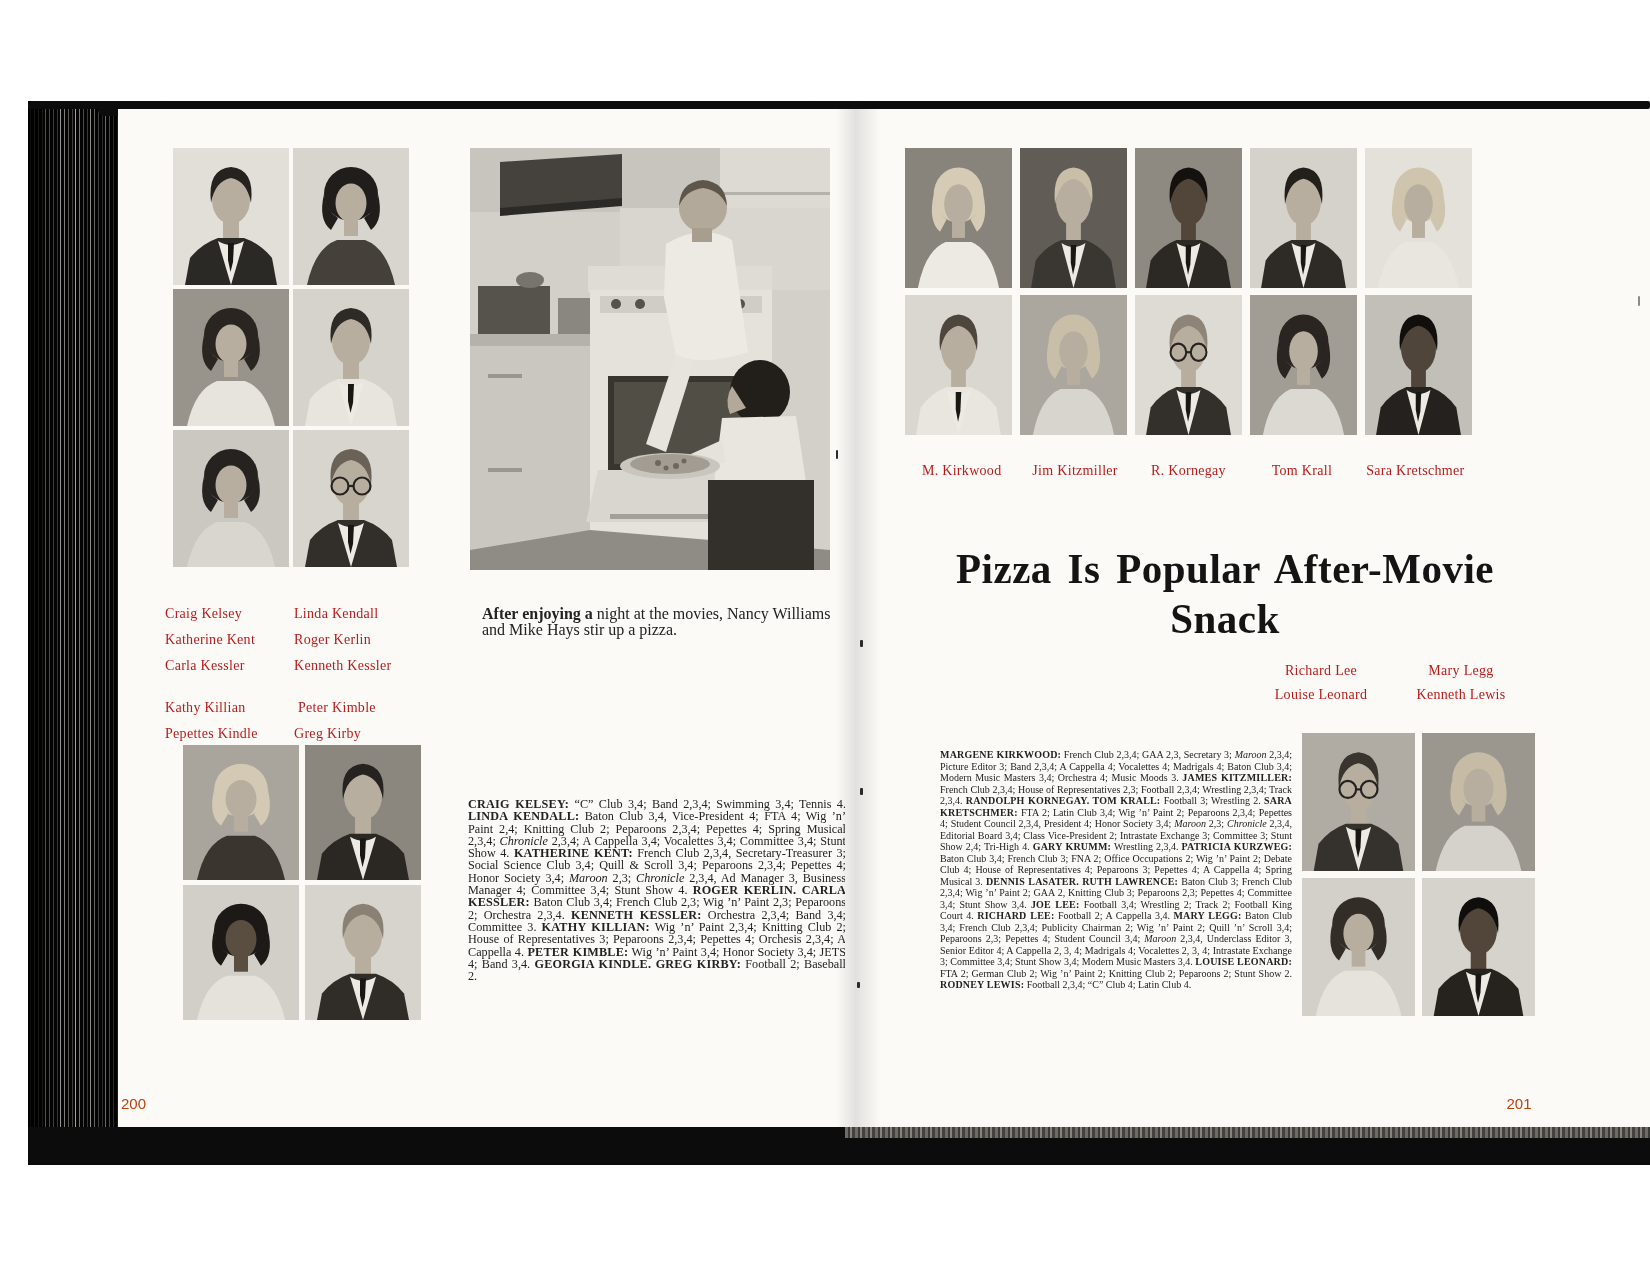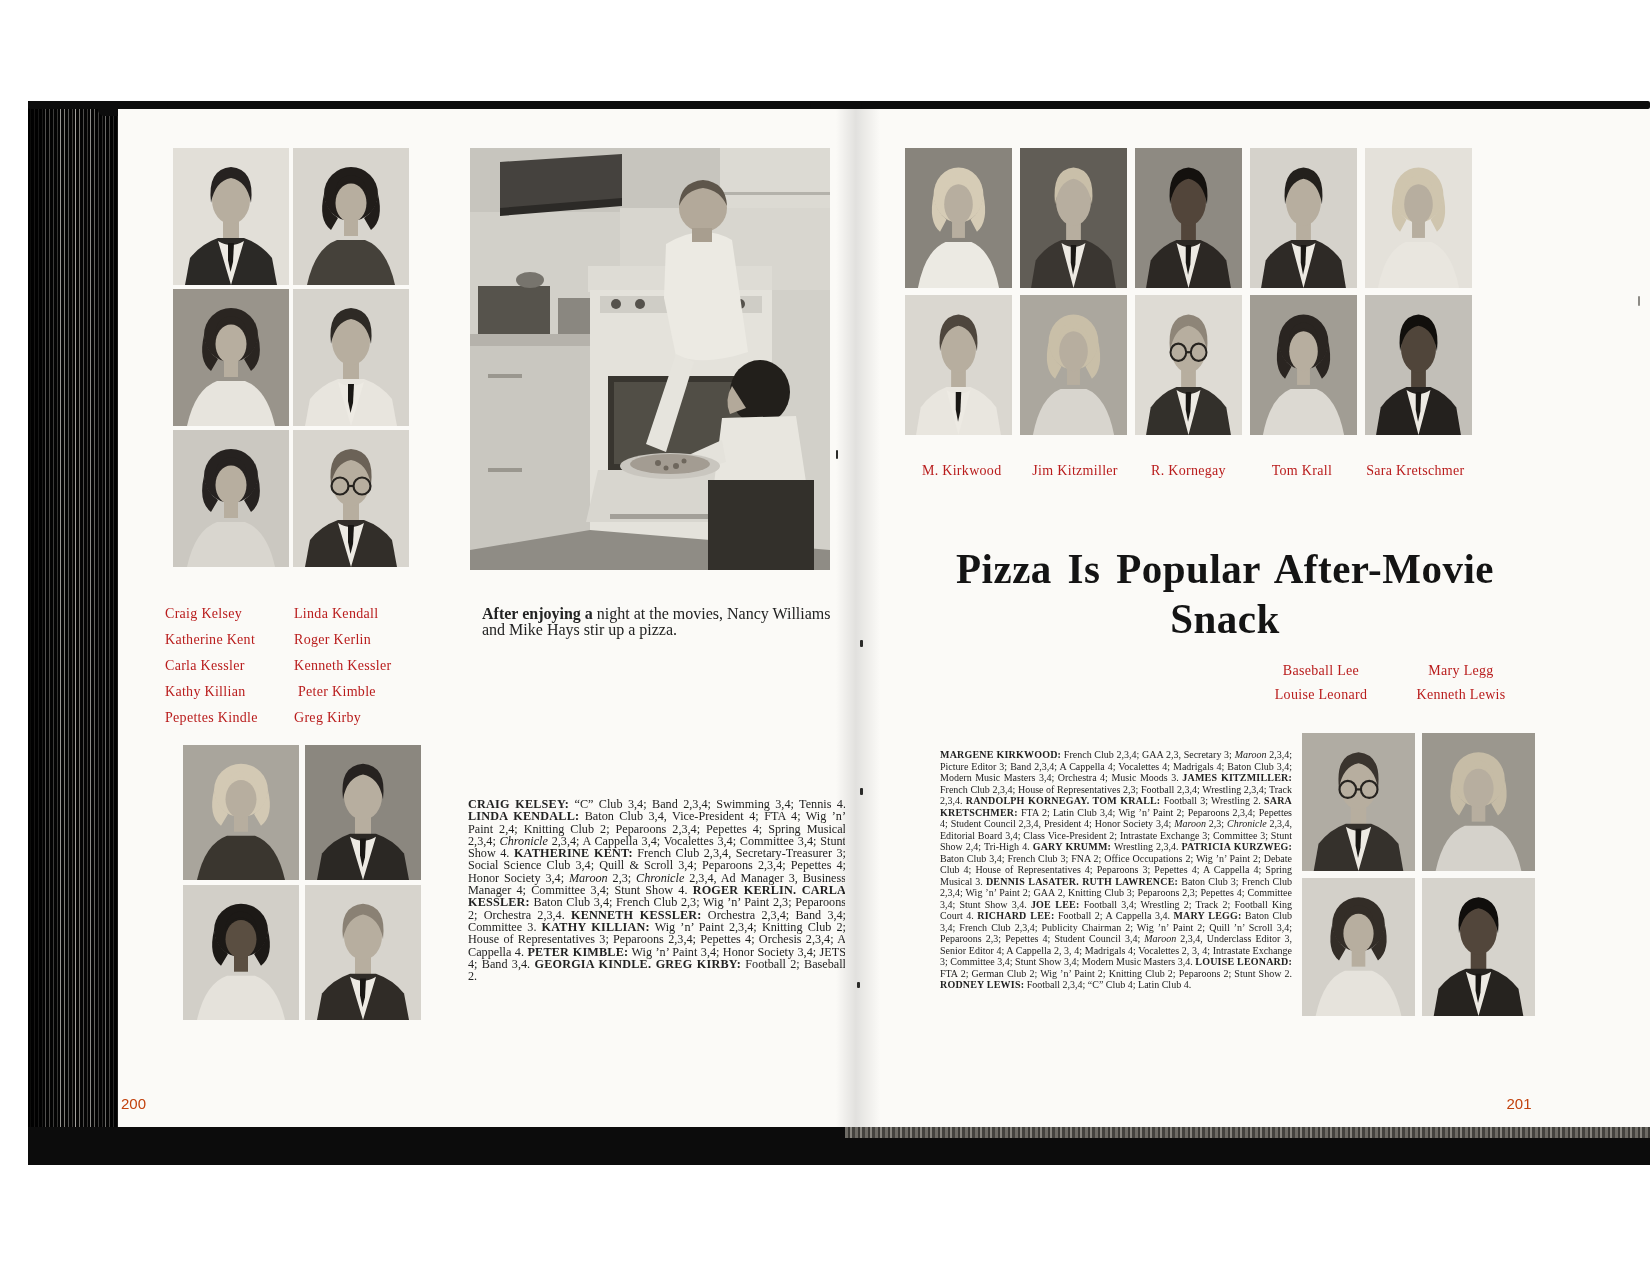--- a/index.html
+++ b/index.html
@@ -29,21 +29,21 @@
   #leftBottomGrid{left:65px;top:636px;grid-template-columns:116px 116px;grid-auto-rows:135px;gap:5px 6px;}
   #rightTopGrid{left:60px;top:39px;grid-template-columns:repeat(5,107px);grid-auto-rows:140px;gap:7px 8px;}
   #rightSideGrid{left:457px;top:624px;grid-template-columns:113px 113px;grid-auto-rows:138px;gap:7px;}
   .portrait{overflow:hidden;background:#cfcdc6;}
   .portrait svg{display:block;width:100%;height:100%;}
 
   
   .namebold{font-weight:normal;font-size:14px;letter-spacing:.3px;color:#b91c1c;}
   #leftNames{position:absolute;left:47px;top:492px;width:258px;}
   #leftNames .name-row{display:grid;grid-template-columns:1fr 1fr;height:26px;align-items:center;text-align:left;}
-  #leftNames .name-row:nth-child(4){gap:8px;}
+  #leftNames .name-row:nth-child(4){margin-top:16px;gap:8px;}
   #rightTopNames{position:absolute;left:60px;top:350px;width:567px;}
   #rightTopNames .name-row{display:grid;grid-template-columns:repeat(5,1fr);height:23px;align-items:center;text-align:center;}
   #rightSideNames{position:absolute;left:406px;top:550px;width:280px;}
   #rightSideNames .name-row{display:grid;grid-template-columns:1fr 1fr;height:24px;align-items:center;text-align:center;}
 
   
   .feature{position:absolute;left:352px;top:39px;width:360px;height:422px;margin:0;background:#d2d0c9;overflow:hidden;}
   .feature svg{display:block;width:100%;height:100%;}
   .caption{position:absolute;left:352px;top:485px;width:364px;margin:12px;font-size:16px;line-height:16px;color:#222;}
 
@@ -413,21 +413,21 @@
           <span class="namebold">R. Kornegay</span>
           <span class="namebold">Tom Krall</span>
           <span class="namebold">Sara Kretschmer</span>
         </div>
       </div>
 
     <h1 class="headline">Pizza Is Popular After-Movie Snack</h1>
 
     <div id="rightSideNames">
         <div class="name-row">
-          <span class="namebold">Baseball Lee</span>
+          <span class="namebold">Richard Lee</span>
           <span class="namebold">Mary Legg</span>
         </div>
         <div class="name-row">
           <span class="namebold">Louise Leonard</span>
           <span class="namebold">Kenneth Lewis</span>
         </div>
       </div>
 
     <p class="activities" id="rightActivities"><b>MARGENE KIRKWOOD:</b><span> French Club 2,3,4; GAA 2,3, Secretary 3; </span><i>Maroon</i><span> 2,3,4; Picture Editor 3; Band 2,3,4; A Cappella 4; Vocalettes 4; Madrigals 4; Baton Club 3,4; Modern Music Masters 3,4; Orchestra 4; Music Moods 3. </span><b>JAMES KITZMILLER:</b><span> French Club 2,3,4; House of Representatives 2,3; Football 2,3,4; Wrestling 2,3,4; Track 2,3,4. </span><b>RANDOLPH KORNEGAY. TOM KRALL:</b><span> Football 3; Wrestling 2. </span><b>SARA KRETSCHMER:</b><span> FTA 2; Latin Club 3,4; Wig ’n’ Paint 2; Peparoons 2,3,4; Pepettes 4; Student Council 2,3,4, President 4; Honor Society 3,4; </span><i>Maroon</i><span> 2,3; </span><i>Chronicle</i><span> 2,3,4, Editorial Board 3,4; Class Vice-President 2; Intrastate Exchange 3; Committee 3; Stunt Show 2,4; Tri-High 4. </span><b>GARY KRUMM:</b><span> Wrestling 2,3,4. </span><b>PATRICIA KURZWEG:</b><span> Baton Club 3,4; French Club 3; FNA 2; Office Occupations 2; Wig ’n’ Paint 2; Debate Club 4; House of Representatives 4; Peparoons 3; Pepettes 4; A Cappella 4; Spring Musical 3. </span><b>DENNIS LASATER. RUTH LAWRENCE:</b><span> Baton Club 3; French Club 2,3,4; Wig ’n’ Paint 2; GAA 2, Knitting Club 3; Peparoons 2,3; Pepettes 4; Committee 3,4; Stunt Show 3,4. </span><b>JOE LEE:</b><span> Football 3,4; Wrestling 2; Track 2; Football King Court 4. </span><b>RICHARD LEE:</b><span> Football 2; A Cappella 3,4. </span><b>MARY LEGG:</b><span> Baton Club 3,4; French Club 2,3,4; Publicity Chairman 2; Wig ’n’ Paint 2; Quill ’n’ Scroll 3,4; Peparoons 2,3; Pepettes 4; Student Council 3,4; </span><i>Maroon</i><span> 2,3,4, Underclass Editor 3, Senior Editor 4; A Cappella 2, 3, 4; Madrigals 4; Vocalettes 2, 3, 4; Intrastate Exchange 3; Committee 3,4; Stunt Show 3,4; Modern Music Masters 3,4. </span><b>LOUISE LEONARD:</b><span> FTA 2; German Club 2; Wig ’n’ Paint 2; Knitting Club 2; Peparoons 2; Stunt Show 2. </span><b>RODNEY LEWIS:</b><span> Football 2,3,4; “C” Club 4; Latin Club 4.</span></p>
 

